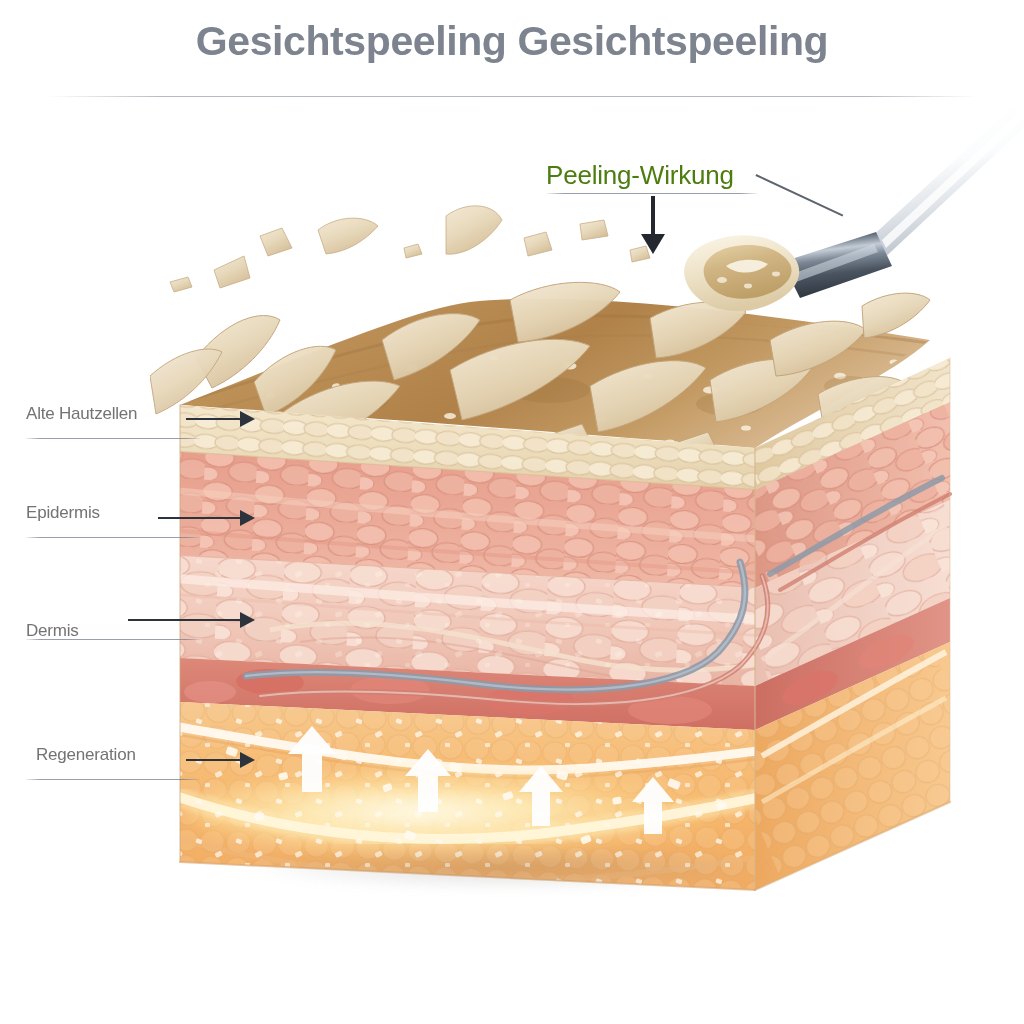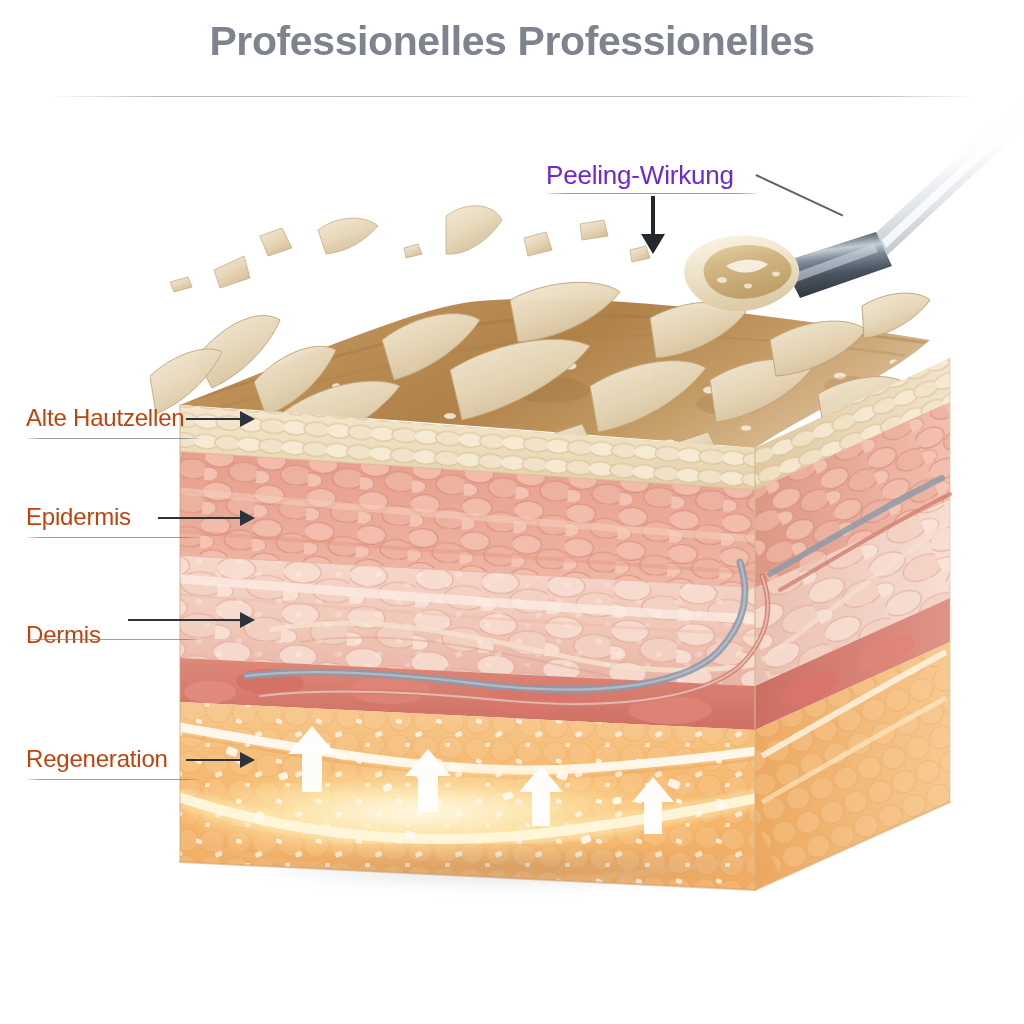--- a/index.html
+++ b/index.html
@@ -43,22 +43,22 @@
        rgba(190,195,202,0) 0%,
        rgba(170,176,185,0.85) 12%,
        rgba(170,176,185,0.9) 88%,
        rgba(190,195,202,0) 100%);
   }
 
   
   .label-group { position: absolute; }
   .label-text {
     position: absolute;
-    font-size: 24px;
-    color: #c2410c;
+    font-size: 17px;
+    color: #737373;
     white-space: nowrap;
     font-family: "Liberation Sans", sans-serif;
     letter-spacing: -0.2px;
   }
   .label-rule {
     position: absolute;
     height: 1px;
     background: linear-gradient(to right,
         rgba(150,156,166,0.15) 0%,
         rgba(120,128,140,0.75) 8%,
@@ -74,21 +74,21 @@
     position: absolute;
     width: 0; height: 0;
     border-top: 8px solid transparent;
     border-bottom: 8px solid transparent;
     border-left: 15px solid #2d333c;
   }
 
   
   #callout-peel .label-text {
     font-size: 26px;
-    color: #6d28d9;
+    color: #4d7c0f;
   }
   #down-arrow-shaft {
     position: absolute;
     left: 651px; top: 196px;
     width: 4px; height: 46px;
     background: #23282f;
   }
   #down-arrow-head {
     position: absolute;
     left: 641px; top: 234px;
@@ -128,21 +128,21 @@
         rgba(255,255,255,0) 72%);
     filter: blur(5px);
   }
 </style>
 </head>
 <body>
 
 <div id="stage">
 
   <div id="title-bar">
-    <div id="page-title">Professionelles Professionelles</div>
+    <div id="page-title">Gesichtspeeling Gesichtspeeling</div>
     <div id="title-rule"></div>
   </div>
 
   <div id="skin-block">
     <svg id="skin-svg" width="830" height="720" viewBox="0 0 830 720">
       <defs>
 
         <linearGradient id="gTopSurface" x1="0" y1="0" x2="1" y2="0.35">
           <stop offset="0%" stop-color="#cda877"></stop>
           <stop offset="22%" stop-color="#bd9158"></stop>
@@ -549,19 +549,19 @@
   </div>
 
   <div class="label-group">
     <div class="label-text" style="left:26px; top:605px;margin-top:16px;">Dermis</div>
     <div class="label-rule" style="left:26px; top:639px; width:174px;"></div>
     <div class="lead-line" style="left:128px; top:619px; width:118px;"></div>
     <div class="lead-head" style="left:240px; top:612px;"></div>
   </div>
 
   <div class="label-group">
-    <div class="label-text" style="left:26px; top:745px;">Regeneration</div>
+    <div class="label-text" style="left:36px; top:745px;">Regeneration</div>
     <div class="label-rule" style="left:26px; top:779px; width:174px;"></div>
     <div class="lead-line" style="left:186px; top:759px; width:60px;"></div>
     <div class="lead-head" style="left:240px; top:752px;"></div>
   </div>
 
 </div>
 
 </body></html>

